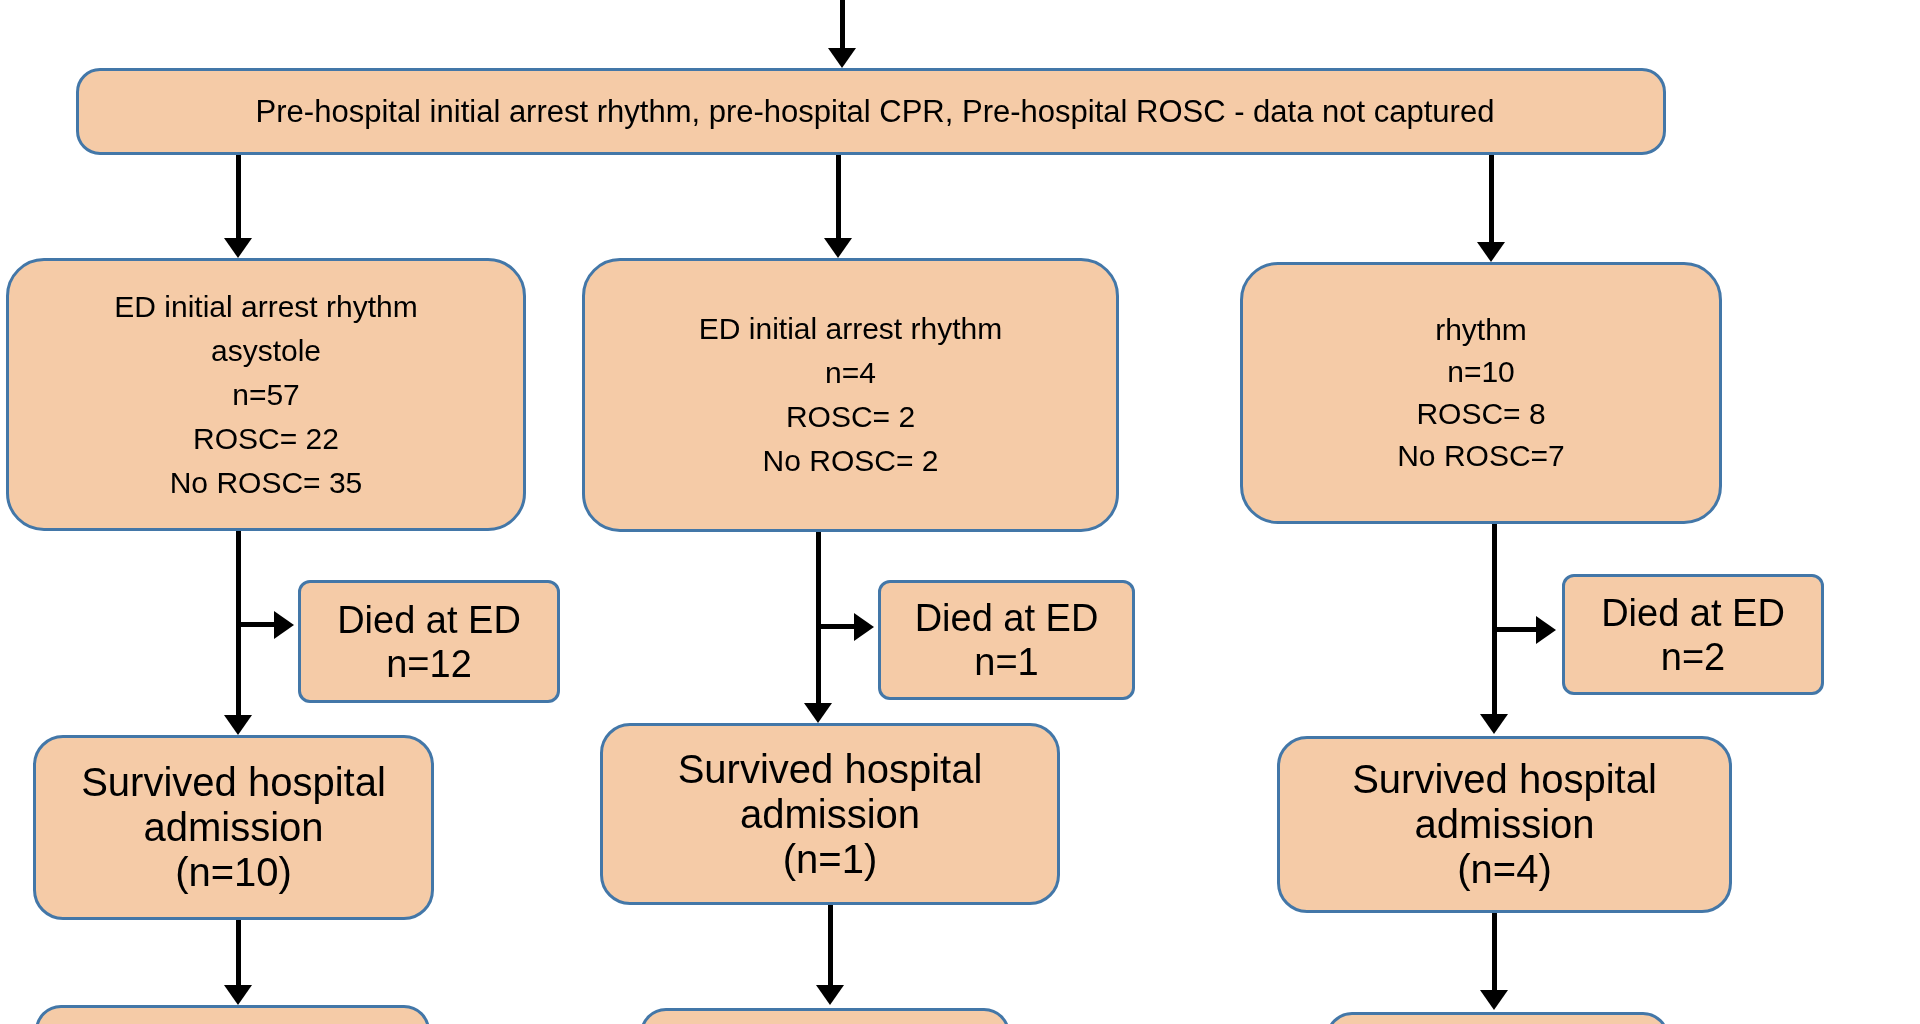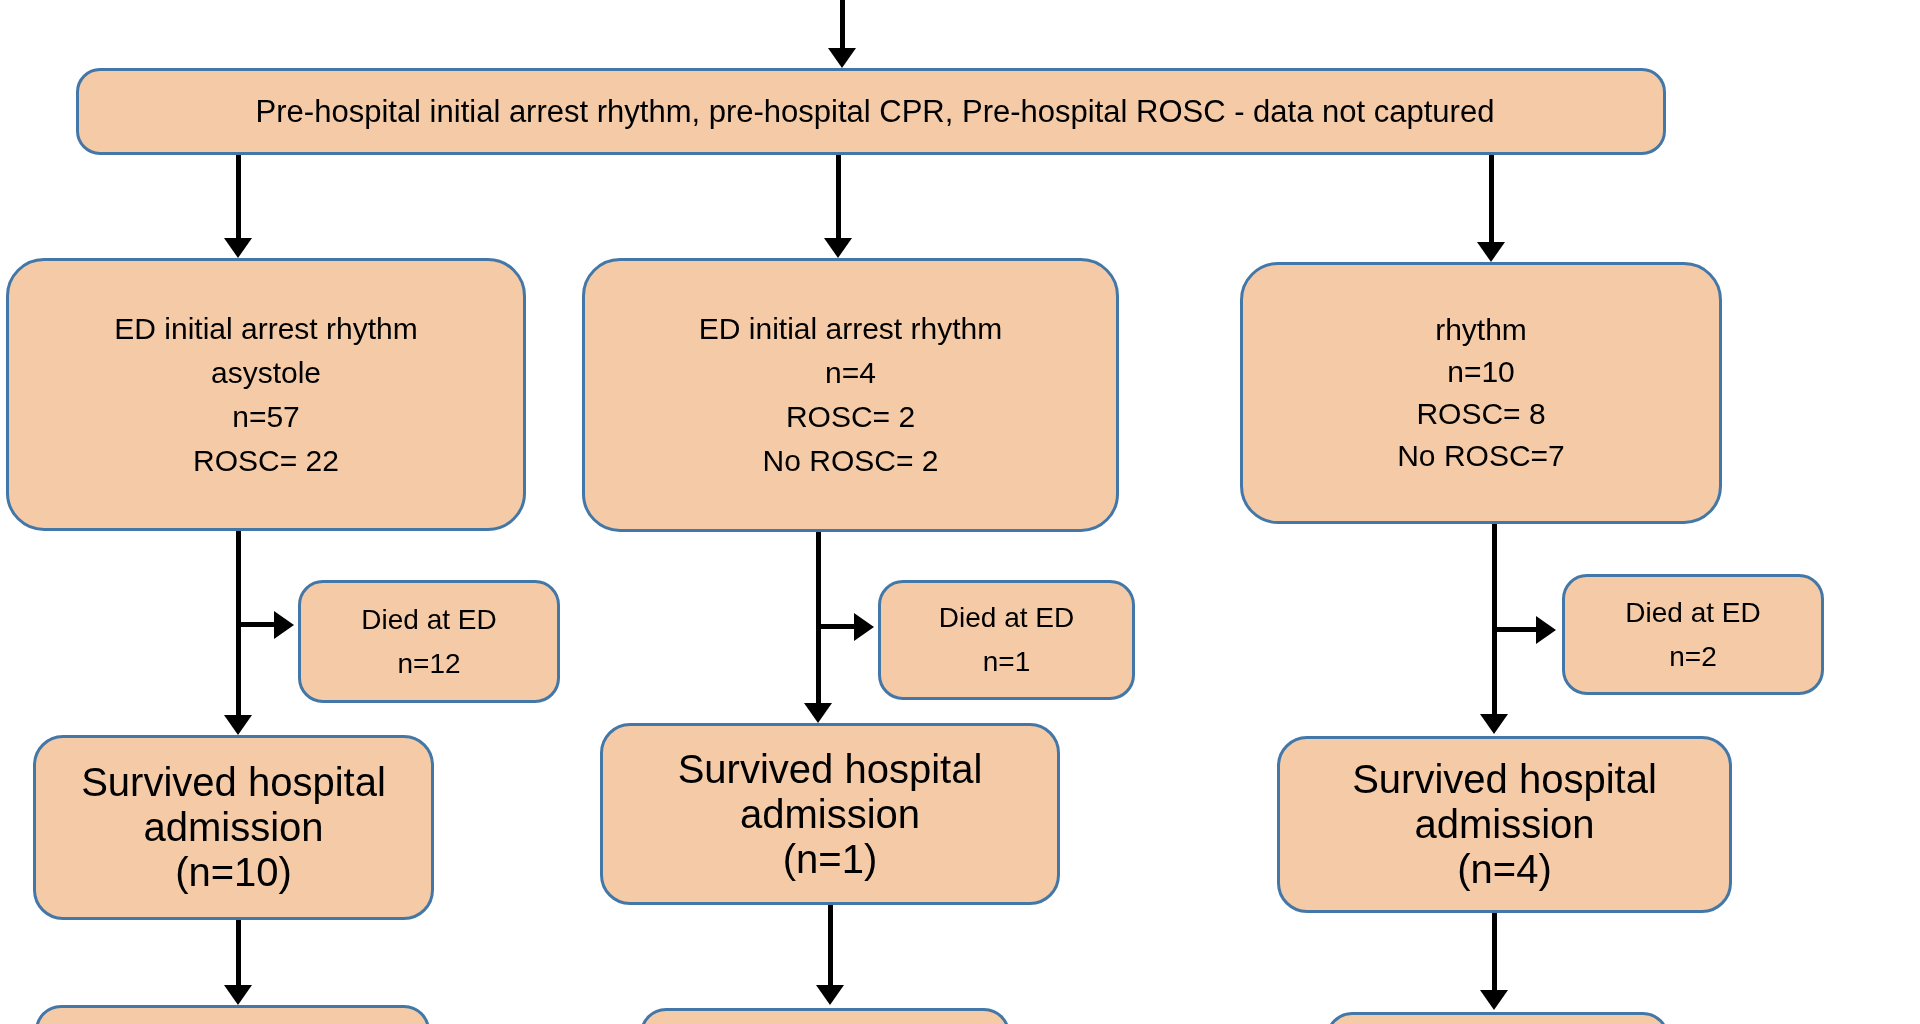--- a/index.html
+++ b/index.html
@@ -21,21 +21,21 @@
     border: 3px solid var(--stroke, #4377A8);
     display: flex;
     flex-direction: column;
     justify-content: center;
     align-items: center;
     text-align: center;
     color: #000;
   }
   .node .line { white-space: nowrap; }
   .rhythm  { font-size: 30px; line-height: 44px; border-radius: 38px; }
-  .died    { font-size: 28px; line-height: 44px; border-radius: 25px; }
+  .died    { font-size: 38px; line-height: 44px; border-radius: 12px; }
   .survived{ font-size: 40px; line-height: 45px; border-radius: 30px; }
   .topbox  { font-size: 31px; line-height: 36px; border-radius: 24px; padding-left: 8px; }
   .partial { border-radius: 26px; }
   .vline, .hline {
     position: absolute;
     background: var(--arrow, #000);
   }
   .vline { width: 5px; }
   .hline { height: 5px; }
   .ah { position: absolute; width: 0; height: 0; }
@@ -69,20 +69,21 @@
   <div class="ah ah-down" style="left:824px; top:238px;"></div>
 
   <div class="vline" style="left:1489px; top:155px; height:88px;"></div>
   <div class="ah ah-down" style="left:1477px; top:242px;"></div>
 
   <div class="node rhythm" style="left:6px; top:258px; width:520px; height:273px;">
     <div class="line">ED initial arrest rhythm</div>
     <div class="line">asystole</div>
     <div class="line">n=57</div>
     <div class="line">ROSC= 22</div>
+    <div class="line">No ROSC= 35</div>
   </div>
 
   <div class="node rhythm" style="left:582px; top:258px; width:537px; height:274px;">
     <div class="line">ED initial arrest rhythm</div>
     <div class="line">n=4</div>
     <div class="line">ROSC= 2</div>
     <div class="line">No ROSC= 2</div>
   </div>
 
   <div class="node rhythm" style="left:1240px; top:262px; width:482px; height:262px; line-height:42px;">

